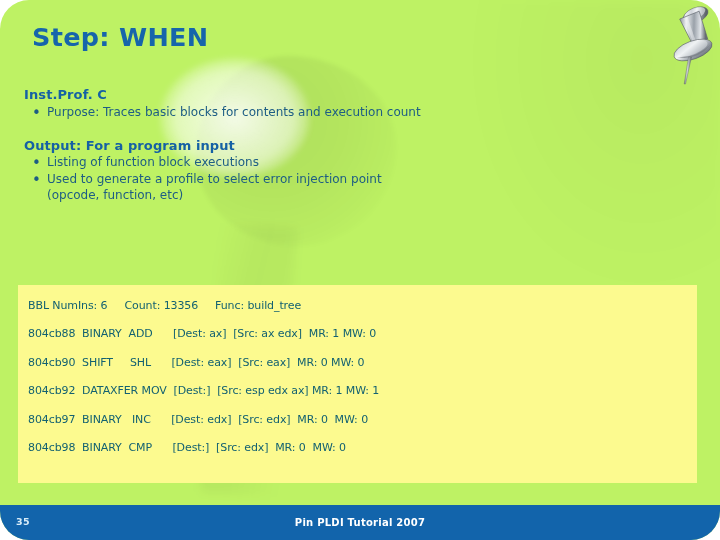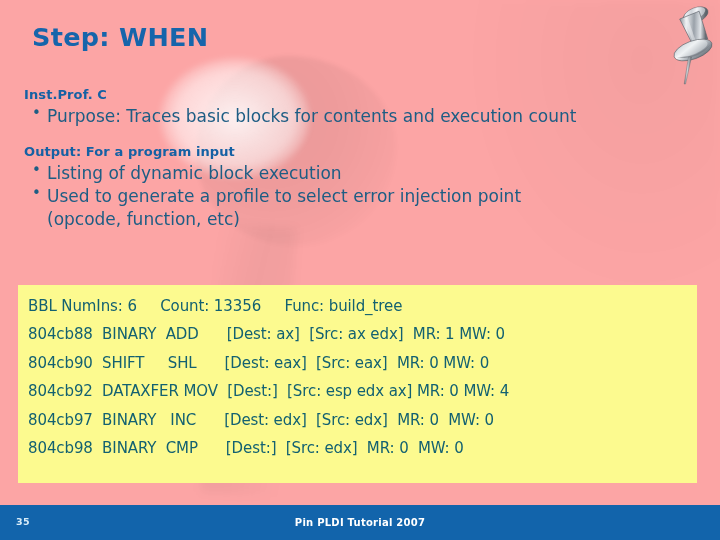--- a/index.html
+++ b/index.html
@@ -11,22 +11,23 @@
     height: 540px;
     overflow: hidden;
     background: #ffffff;
     font-family: "DejaVu Sans", "Liberation Sans", sans-serif;
   }
 
   #slide {
     position: relative;
     width: 720px;
     height: 540px;
-    background: #fca5a5;
+    background: #bef264;
     overflow: hidden;
+    border-radius: 29px;
   }
 
   
   .watermark {
     position: absolute;
     pointer-events: none;
     z-index: 0;
     opacity: 1;
   }
   .wm-head {
@@ -99,21 +100,21 @@
     margin-top: 18px;
   }
   .bullet-list {
     list-style: none;
     margin: 0;
     padding: 0;
   }
   .bullet {
     position: relative;
     padding-left: 23px;
-    font-size: 17px;
+    font-size: 12px;
     color: #1d5d84;
     line-height: 1.33;
     margin: 0 0 1px 0;
   }
   .bullet::before {
     content: "\2022";
     position: absolute;
     left: 8px;
     top: -1px;
     font-size: 15px;
@@ -133,21 +134,21 @@
     width: 679px;
     height: 198px;
     background: #fcfa8f;
     z-index: 3;
     box-sizing: border-box;
     padding: 7px 0 0 10px;
     overflow: hidden;
   }
   .code-line {
     font-family: "DejaVu Sans", "Liberation Sans", sans-serif;
-    font-size: 15px;
+    font-size: 11px;
     color: #136171;
     line-height: 28.4px;
     height: 28.4px;
     white-space: pre;
     letter-spacing: -0.1px;
   }
 
   
   .footer-bar {
     position: absolute;
@@ -257,35 +258,35 @@
     <div class="heading">Inst.Prof. C</div>
     <ul class="bullet-list">
       <li class="bullet">
         <span>Purpose: Traces basic blocks for contents and execution count</span>
       </li>
     </ul>
 
     <div class="heading second">Output: For a program input</div>
     <ul class="bullet-list">
       <li class="bullet">
-        <span>Listing of dynamic block execution</span>
+        <span>Listing of function block executions</span>
       </li>
       <li class="bullet">
         <span>Used to generate a profile to select error injection point</span>
         <span class="cont">(opcode, function, etc)</span>
       </li>
     </ul>
 
   </div>
 
   <div class="code-block">
     <div class="code-line">BBL NumIns: 6     Count: 13356     Func: build_tree</div>
     <div class="code-line">804cb88  BINARY  ADD      [Dest: ax]  [Src: ax edx]  MR: 1 MW: 0</div>
     <div class="code-line">804cb90  SHIFT     SHL      [Dest: eax]  [Src: eax]  MR: 0 MW: 0</div>
-    <div class="code-line">804cb92  DATAXFER MOV  [Dest:]  [Src: esp edx ax] MR: 0 MW: 4</div>
+    <div class="code-line">804cb92  DATAXFER MOV  [Dest:]  [Src: esp edx ax] MR: 1 MW: 1</div>
     <div class="code-line">804cb97  BINARY   INC      [Dest: edx]  [Src: edx]  MR: 0  MW: 0</div>
     <div class="code-line">804cb98  BINARY  CMP      [Dest:]  [Src: edx]  MR: 0  MW: 0</div>
   </div>
 
   <div class="footer-bar">
     <div class="footer-page">35</div>
     <div class="footer-center">Pin PLDI Tutorial 2007</div>
   </div>
 
 </div>

